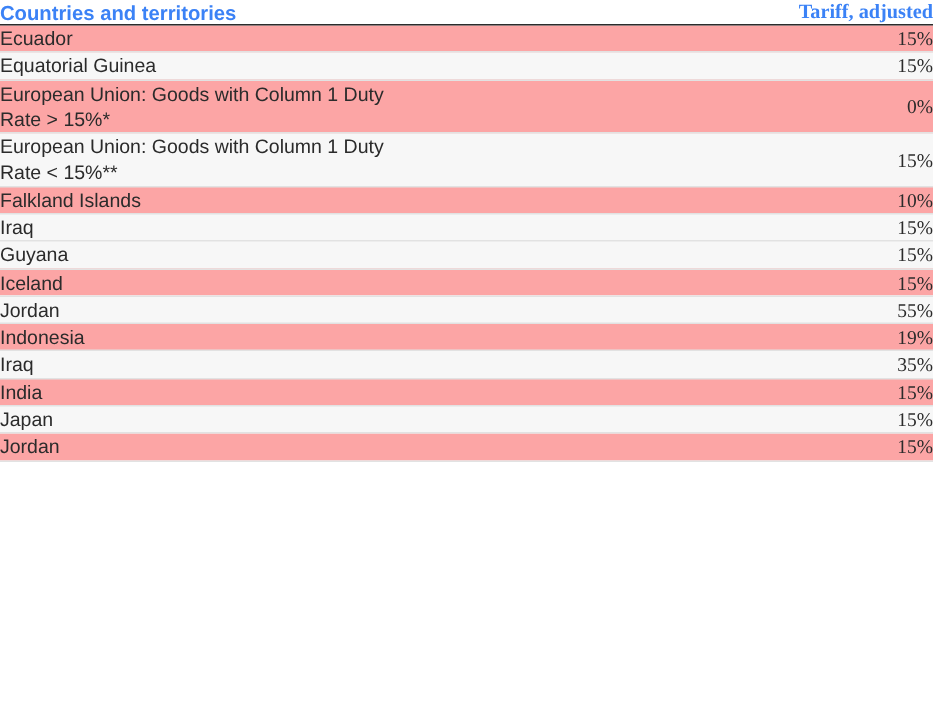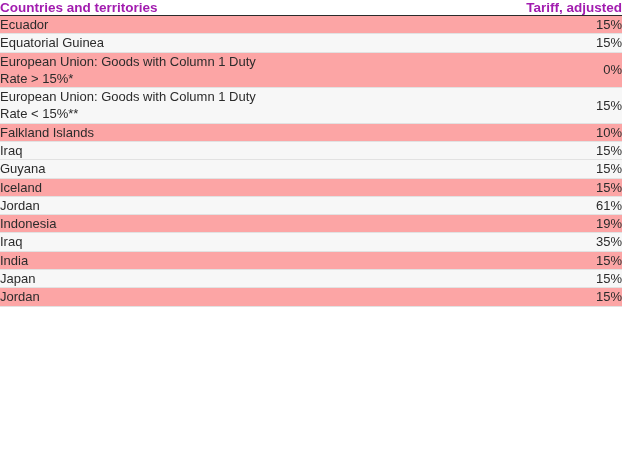--- a/index.html
+++ b/index.html
@@ -21,33 +21,34 @@
   }
   #tariff-table th,
   #tariff-table td {
     padding: 0;
     margin: 0;
     vertical-align: middle;
   }
   thead th {
     font-size: 13.5px;
     font-weight: bold;
-    color: #a21caf;
+    color: #3b82f6;
     background: #ffffff;
     padding: 7px 10px 9px 10px;
     border-bottom: 1.5px solid #2b2b2b;
   }
   th.col-country, td.col-country {
     text-align: left;
     width: 452px;
   }
   th.col-tariff, td.col-tariff {
     text-align: right;
     width: 170px;
     padding-right: 12px;
+    font-family: Liberation Serif, serif;
   }
   tbody td {
     font-size: 13px;
     color: #2b2b2b;
     padding: 8px 10px 8px 10px;
     border-bottom: 1px solid #e2e2e2;
     line-height: 1.33;
   }
   tbody td.col-tariff {
     padding-right: 12px;
@@ -122,21 +123,21 @@
     <tr class="plain">
       <td class="col-country">
           <span class="country-text">Iceland</span>
         </td>
       <td class="col-tariff">15%</td>
     </tr>
     <tr class="striped">
       <td class="col-country">
           <span class="country-text">Jordan</span>
         </td>
-      <td class="col-tariff">61%</td>
+      <td class="col-tariff">55%</td>
     </tr>
     <tr class="plain">
       <td class="col-country">
           <span class="country-text">Indonesia</span>
         </td>
       <td class="col-tariff">19%</td>
     </tr>
     <tr class="striped">
       <td class="col-country">
           <span class="country-text">Iraq</span>

